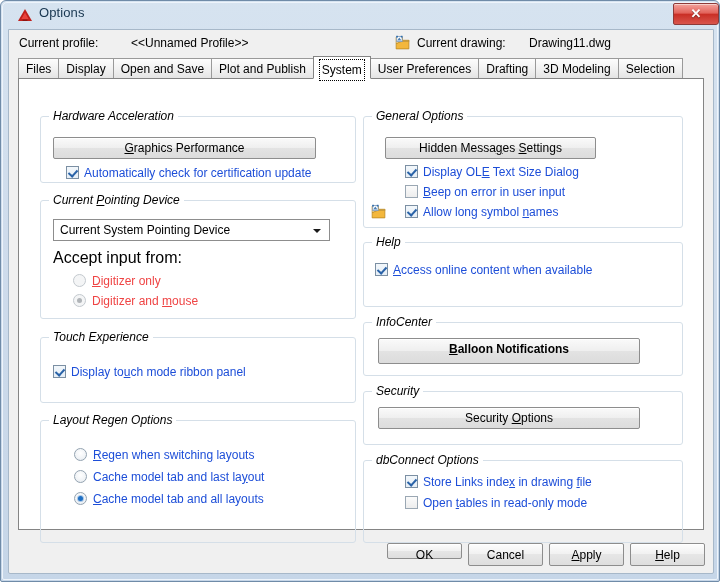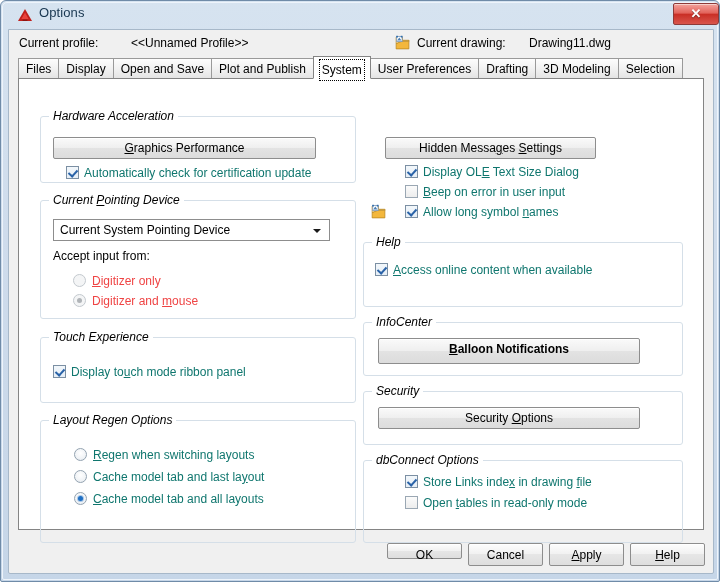--- a/index.html
+++ b/index.html
@@ -156,21 +156,21 @@
     box-shadow: inset 0 1px 0 #ffffff;
   }
   .btn .btxt { display: block; }
   .btn.dlgbtn {
     background: linear-gradient(to bottom, #fdfdfd 0%, #f1f1f1 48%, #e6e6e6 50%, #dedede 100%);
   }
 
   
   .chk-row, .rad-row {
     position: absolute;
-    font-size: 12px; color: #0f766e;
+    font-size: 12px; color: #1d4ed8;
     white-space: nowrap;
     cursor: default;
   }
   .chk-row.disabled, .rad-row.disabled { color: #ef4444; }
 
   .cbox {
     display: inline-block;
     width: 13px; height: 13px;
     box-sizing: border-box;
     border: 1px solid #7b8fa3;
@@ -227,21 +227,21 @@
   }
   #ptr-combo-text { position: absolute; left: 6px; top: 3px; }
   #ptr-combo-arrow {
     position: absolute; right: 8px; top: 9px;
     width: 0; height: 0;
     border-left: 4px solid transparent;
     border-right: 4px solid transparent;
     border-top: 4px solid #1a1a1a;
   }
 
-  .plain-label { position: absolute; font-size: 12px; color: #000; white-space: nowrap; }
+  .plain-label { position: absolute; font-size: 16px; color: #000; white-space: nowrap; }
 
   .u { text-decoration: underline; }
 
   
   #symbol-dwg-icon { position: absolute; left: 371px; top: 176px; width: 17px; height: 17px; }
 </style>
 </head>
 <body>
 
 <div id="window">
@@ -332,20 +332,23 @@
       <div class="rad-row" style="left:55px; top:369px;">
         <span class="rbtn"></span><span><span class="u">R</span>egen when switchin<span class="u">g</span> layouts</span>
       </div>
       <div class="rad-row" style="left:55px; top:391px;">
         <span class="rbtn"></span><span>Cache model tab and last la<span class="u">y</span>out</span>
       </div>
       <div class="rad-row" style="left:55px; top:413px;">
         <span class="rbtn selected"></span><span><span class="u">C</span>ache model tab and all layouts</span>
       </div>
 
+      <div class="group" style="left:344px; top:37px; width:320px; height:112px;">
+        <div class="glabel">General Options</div>
+      </div>
       <div class="btn" style="left:366px; top:58px; width:211px; height:22px; line-height:21px;">
         <span class="btxt">Hidden Messa<span class="u">g</span>es <span class="u">S</span>ettings</span>
       </div>
       <div class="chk-row" style="left:386px; top:86px;">
         <span class="cbox checked"></span><span>Display OL<span class="u">E</span> Text Size Dialog</span>
       </div>
       <div class="chk-row" style="left:386px; top:106px;">
         <span class="cbox unchecked"></span><span><span class="u">B</span>eep on error in user input</span>
       </div>
       <svg id="symbol-dwg-icon" style="left:351px; top:124px;" viewBox="0 0 16 16">

